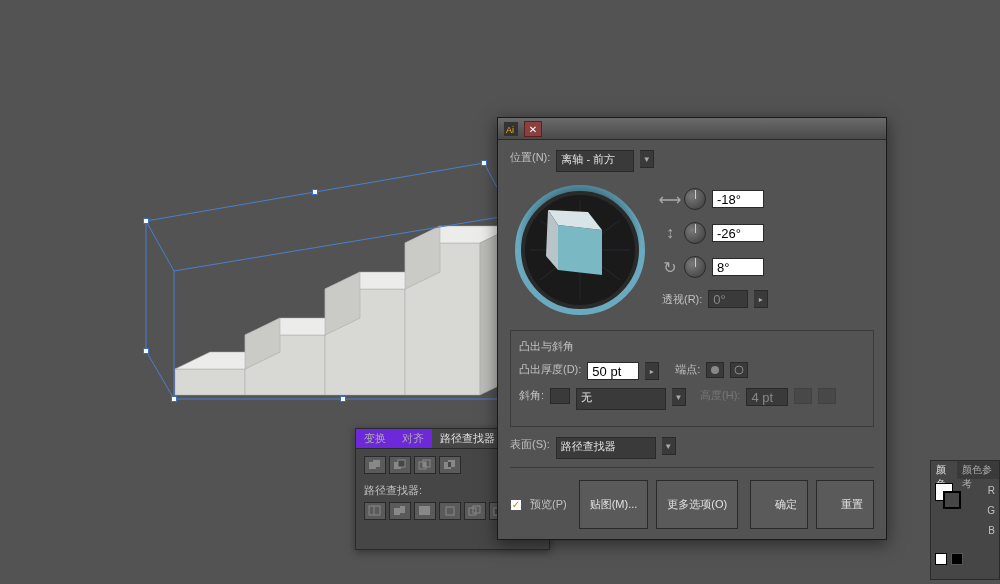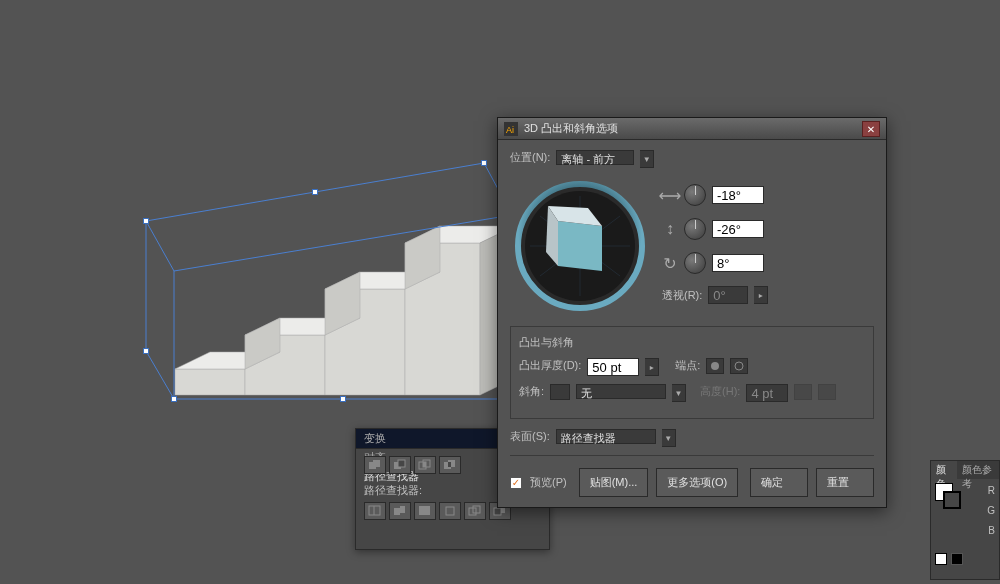--- a/index.html
+++ b/index.html
@@ -6,56 +6,56 @@
 body { width: 1000px; height: 584px; background: #535353; overflow: hidden; position: relative; }
 
 
 .canvas { position: absolute; left: 0; top: 0; width: 1000px; height: 584px; }
 .selection-box { position: absolute; left: 144px; top: 161px; width: 370px; height: 242px; border: none; }
 .sel-handle { position: absolute; width: 6px; height: 6px; background: #fff; border: 1px solid #3a6fbf; }
 .stairs { position: absolute; left: 160px; top: 170px; }
 
 
 .panel-pathfinder { position: absolute; left: 355px; top: 428px; width: 195px; height: 122px; background: #464646; border: 1px solid #2a2a2a; box-shadow: 0 2px 8px rgba(0,0,0,0.4); }
-.pf-tabs { display: flex; background: #0f172a; height: 20px; border-bottom: 1px solid #2a2a2a; flex-direction: column; }
+.pf-tabs { display: flex; background: #6d28d9; height: 20px; border-bottom: 1px solid #2a2a2a; }
 .pf-tab { padding: 2px 8px; font-size: 11px; color: #aaa; cursor: pointer; }
 .pf-tab.active { background: #464646; color: #e0e0e0; }
 .pf-body { padding: 6px 8px; }
 .pf-label { font-size: 11px; color: #c0c0c0; margin-bottom: 4px; }
 .pf-row { display: flex; gap: 3px; margin-bottom: 8px; align-items: center; }
 .pf-btn { width: 22px; height: 18px; background: #5a5a5a; border: 1px solid #2a2a2a; display: flex; align-items: center; justify-content: center; cursor: pointer; }
 .pf-btn svg { width: 14px; height: 12px; }
 .pf-expand { margin-left: auto; padding: 2px 8px; font-size: 10px; background: #5a5a5a; border: 1px solid #2a2a2a; color: #c0c0c0; }
 
 
 .dialog-3d { position: absolute; left: 497px; top: 117px; width: 390px; background: #535353; border: 1px solid #1a1a1a; box-shadow: 0 4px 16px rgba(0,0,0,0.5); }
 .dlg-titlebar { height: 22px; background: linear-gradient(#6a6a6a, #4a4a4a); display: flex; align-items: center; padding: 0 6px; border-bottom: 1px solid #2a2a2a; }
 .dlg-icon { width: 14px; height: 14px; margin-right: 6px; }
 .dlg-title { font-size: 11px; color: #e0e0e0; flex: 1; }
 .dlg-close { width: 18px; height: 16px; background: #8a4040; color: #fff; font-size: 10px; text-align: center; line-height: 16px; cursor: pointer; border: 1px solid #5a2020; }
 .dlg-body { padding: 10px 12px; }
 .dlg-row { display: flex; gap: 6px; margin-bottom: 8px; }
 .dlg-label { font-size: 11px; color: #c0c0c0; }
-.dlg-select { background: #3a3a3a; border: 1px solid #2a2a2a; color: #e0e0e0; font-size: 11px; padding: 1px 4px; height: 15px; }
+.dlg-select { background: #3a3a3a; border: 1px solid #2a2a2a; color: #e0e0e0; font-size: 11px; padding: 1px 4px; height: 22px; }
 .dlg-select-arrow { width: 14px; height: 18px; background: #3a3a3a; border: 1px solid #2a2a2a; border-left: none; display: flex; align-items: center; justify-content: center; color: #aaa; font-size: 8px; }
 .dlg-input { background: #fff; border: 1px solid #2a2a2a; color: #000; font-size: 13px; padding: 1px 4px; height: 18px; width: 52px; }
 .dlg-input.dark { background: #3a3a3a; color: #888; }
 .dlg-preview-row { display: flex; gap: 12px; margin-bottom: 10px; }
 .dlg-trackball { width: 140px; height: 140px; position: relative; }
 .dlg-angles { display: flex; flex-direction: column; gap: 12px; padding-top: 8px; }
 .angle-row { display: flex; align-items: center; gap: 6px; }
 .angle-icon { width: 16px; height: 16px; color: #aaa; display: flex; align-items: center; justify-content: center; }
 .angle-dial { width: 22px; height: 22px; border-radius: 50%; background: radial-gradient(circle at 35% 35%, #7a7a7a, #3a3a3a); border: 1px solid #2a2a2a; position: relative; }
 .angle-dial::after { content: ''; position: absolute; width: 1px; height: 9px; background: #ccc; left: 50%; top: 1px; transform-origin: bottom; }
 .dlg-fieldset { border: 1px solid #3a3a3a; padding: 8px; margin-bottom: 10px; }
 .dlg-fieldset-title { font-size: 11px; color: #c0c0c0; margin-bottom: 8px; }
 .cap-btn { width: 18px; height: 16px; background: #3a3a3a; border: 1px solid #2a2a2a; display: inline-flex; align-items: center; justify-content: center; cursor: pointer; }
 .dlg-buttons { display: flex; gap: 8px; align-items: center; padding-top: 4px; }
 .dlg-check { width: 12px; height: 12px; background: #fff; border: 1px solid #555; display: inline-flex; align-items: center; justify-content: center; color: #e07020; font-size: 10px; }
-.dlg-btn { padding: 6px 10px; font-size: 11px; background: #5a5a5a; border: 1px solid #2a2a2a; color: #e0e0e0; cursor: pointer; min-width: 58px; text-align: left; }
+.dlg-btn { padding: 16px 10px; font-size: 11px; background: #5a5a5a; border: 1px solid #2a2a2a; color: #e0e0e0; cursor: pointer; min-width: 58px; text-align: right; }
 
 
 .panel-color { position: absolute; right: 0; top: 460px; width: 70px; height: 120px; background: #464646; border: 1px solid #2a2a2a; }
 .color-tabs { display: flex; background: #3a3a3a; height: 18px; font-size: 10px; }
 .color-tab { padding: 2px 5px; color: #aaa; }
 .color-tab.active { background: #464646; color: #e0e0e0; }
 </style>
 </head>
 <body>
 
@@ -174,21 +174,20 @@
     </div>
   </div>
 </div>
 
 <div class="dialog-3d">
   <div class="dlg-titlebar">
     <svg class="dlg-icon" viewBox="0 0 14 14">
         <rect width="14" height="14" fill="#333"></rect>
         <text x="2" y="11" font-size="9" fill="#fa0">Ai</text>
       </svg>
-    <div class="dlg-title">3D 凸出和斜角选项</div>
     <div class="dlg-close">✕</div>
   </div>
   <div class="dlg-body">
     <div class="dlg-row">
       <span class="dlg-label">位置(N):</span>
       <span class="dlg-select" style="width:78px">离轴 - 前方</span>
       <span class="dlg-select-arrow">▼</span>
     </div>
 
     <div class="dlg-preview-row">

